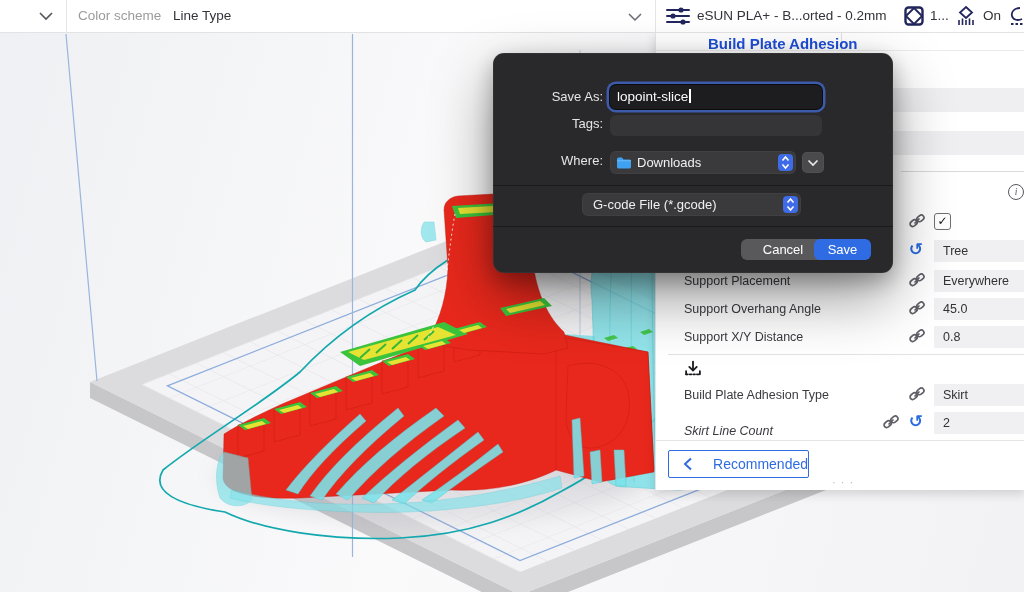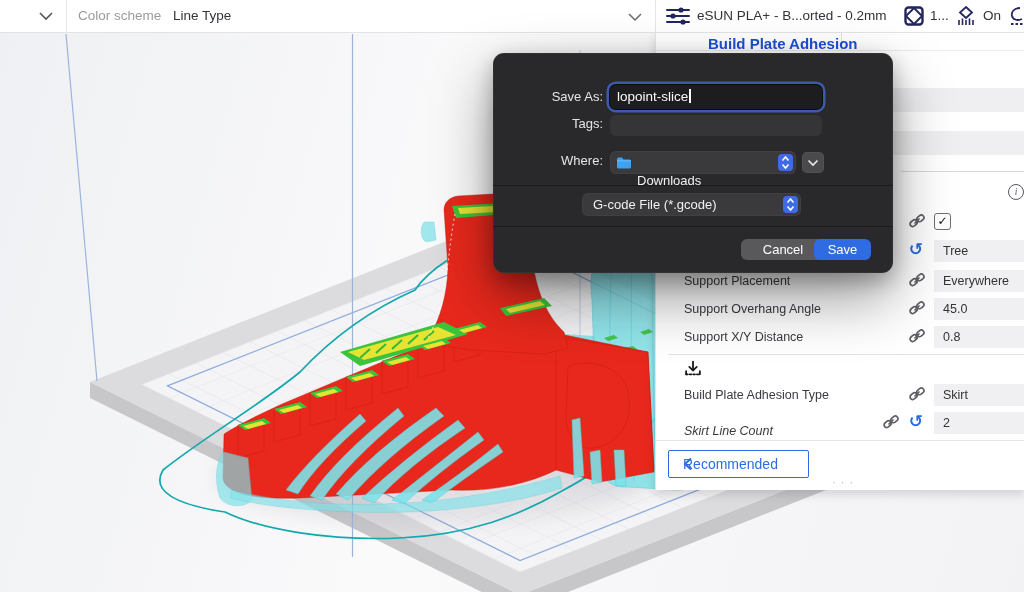--- a/index.html
+++ b/index.html
@@ -27,40 +27,40 @@
   .p-field{position:absolute;left:278px;width:120px;height:22px;background:#f0f0f2;
     font-size:12.5px;color:#333;line-height:22px;padding-left:9px;box-sizing:border-box;white-space:nowrap;}
   .p-icon{position:absolute;width:18px;height:18px;}
   .revert{font-size:17px;font-weight:bold;color:#2a6ce2;line-height:18px;text-align:center;}
   .checkbox{position:absolute;left:278px;width:15px;height:15px;background:#fff;border:1.4px solid #6f6f74;
     border-radius:3px;font-size:12px;line-height:14px;text-align:center;color:#111;font-weight:bold;}
   .p-header{position:absolute;left:52px;height:24px;line-height:24px;font-size:15px;font-weight:bold;color:#1d4ed8;}
   .info-circle{position:absolute;left:352px;top:152px;width:14px;height:14px;border:1.4px solid #565660;border-radius:50%;
     font-size:9.5px;line-height:14px;text-align:center;color:#565660;font-style:italic;font-family:"Liberation Serif",serif;}
   .rec-btn{position:absolute;left:12px;top:418px;width:139px;height:26px;border:1px solid #2f6be2;border-radius:2px;
-    background:#fff;color:#2f6be2;font-size:14px;line-height:26px;text-align:left;cursor:pointer;}
+    background:#fff;color:#2f6be2;font-size:14px;line-height:26px;text-align:right;cursor:pointer;}
   .rec-btn svg{position:absolute;left:14px;top:6px;}
   .rec-label{margin-left:14px;}
   .drag-dots{position:absolute;left:172px;top:444px;width:30px;text-align:center;color:#b9b9bd;font-size:11px;letter-spacing:1px;}
   
   .dialog{position:absolute;left:493px;top:53px;width:400px;height:220px;border-radius:11px;
     background:#29292b;box-shadow:0 25px 60px rgba(0,0,0,.40),0 8px 22px rgba(0,0,0,.28),inset 0 0 0 .5px rgba(255,255,255,.09);
     z-index:40;}
   .dlg-title{position:absolute;left:0;top:0;width:100%;height:26px;line-height:27px;text-align:center;
     font-size:13px;font-weight:bold;color:#d2d2d5;margin-top:36px;}
   .dlg-label{position:absolute;width:100px;text-align:right;font-size:13px;color:#e5e5e5;}
   .dlg-input{position:absolute;left:117px;width:212px;box-sizing:border-box;border-radius:6px;}
   .saveas{top:32px;height:24px;background:#1d1d1f;
     box-shadow:0 0 0 1px #0b0b0c,0 0 0 3.5px rgba(72,118,240,.65);
     color:#fafafa;font-size:13.5px;line-height:24px;padding:0 7px;white-space:nowrap;}
   .caret{display:inline-block;width:1.5px;height:14px;background:#fff;vertical-align:-2px;margin-left:1px;}
   .tags{top:62px;height:21px;background:#353538;}
   .dropdown{position:absolute;height:23px;background:#3a3a3d;border-radius:6px;box-shadow:inset 0 0 0 .5px rgba(255,255,255,.07);
     color:#f0f0f2;font-size:13px;line-height:23px;}
-  .dd-text{position:absolute;left:27px;top:0;white-space:nowrap;margin-top:18px;}
+  .dd-text{position:absolute;left:27px;top:0;white-space:nowrap;}
   .dd-text2{position:absolute;left:11px;top:0;white-space:nowrap;}
   .stepper{position:absolute;right:3px;top:3px;width:15px;height:17px;background:#3f6ce6;border-radius:4px;}
   .chev-btn{position:absolute;left:309px;top:99px;width:22px;height:21px;background:#4a4a4d;border-radius:5px;
     box-shadow:inset 0 0 0 .5px rgba(255,255,255,.08);}
   .dlg-sep{position:absolute;left:0;width:100%;height:1px;background:#1b1b1d;}
   .dlg-btn{position:absolute;top:186px;height:21px;border-radius:6px;color:#fff;font-size:13px;line-height:21px;text-align:center;cursor:pointer;}
   .btn-cancel{left:248px;width:84px;background:#59595c;}
   .btn-save{left:321px;width:57px;background:#2f6be2;}
 </style>
 </head>

